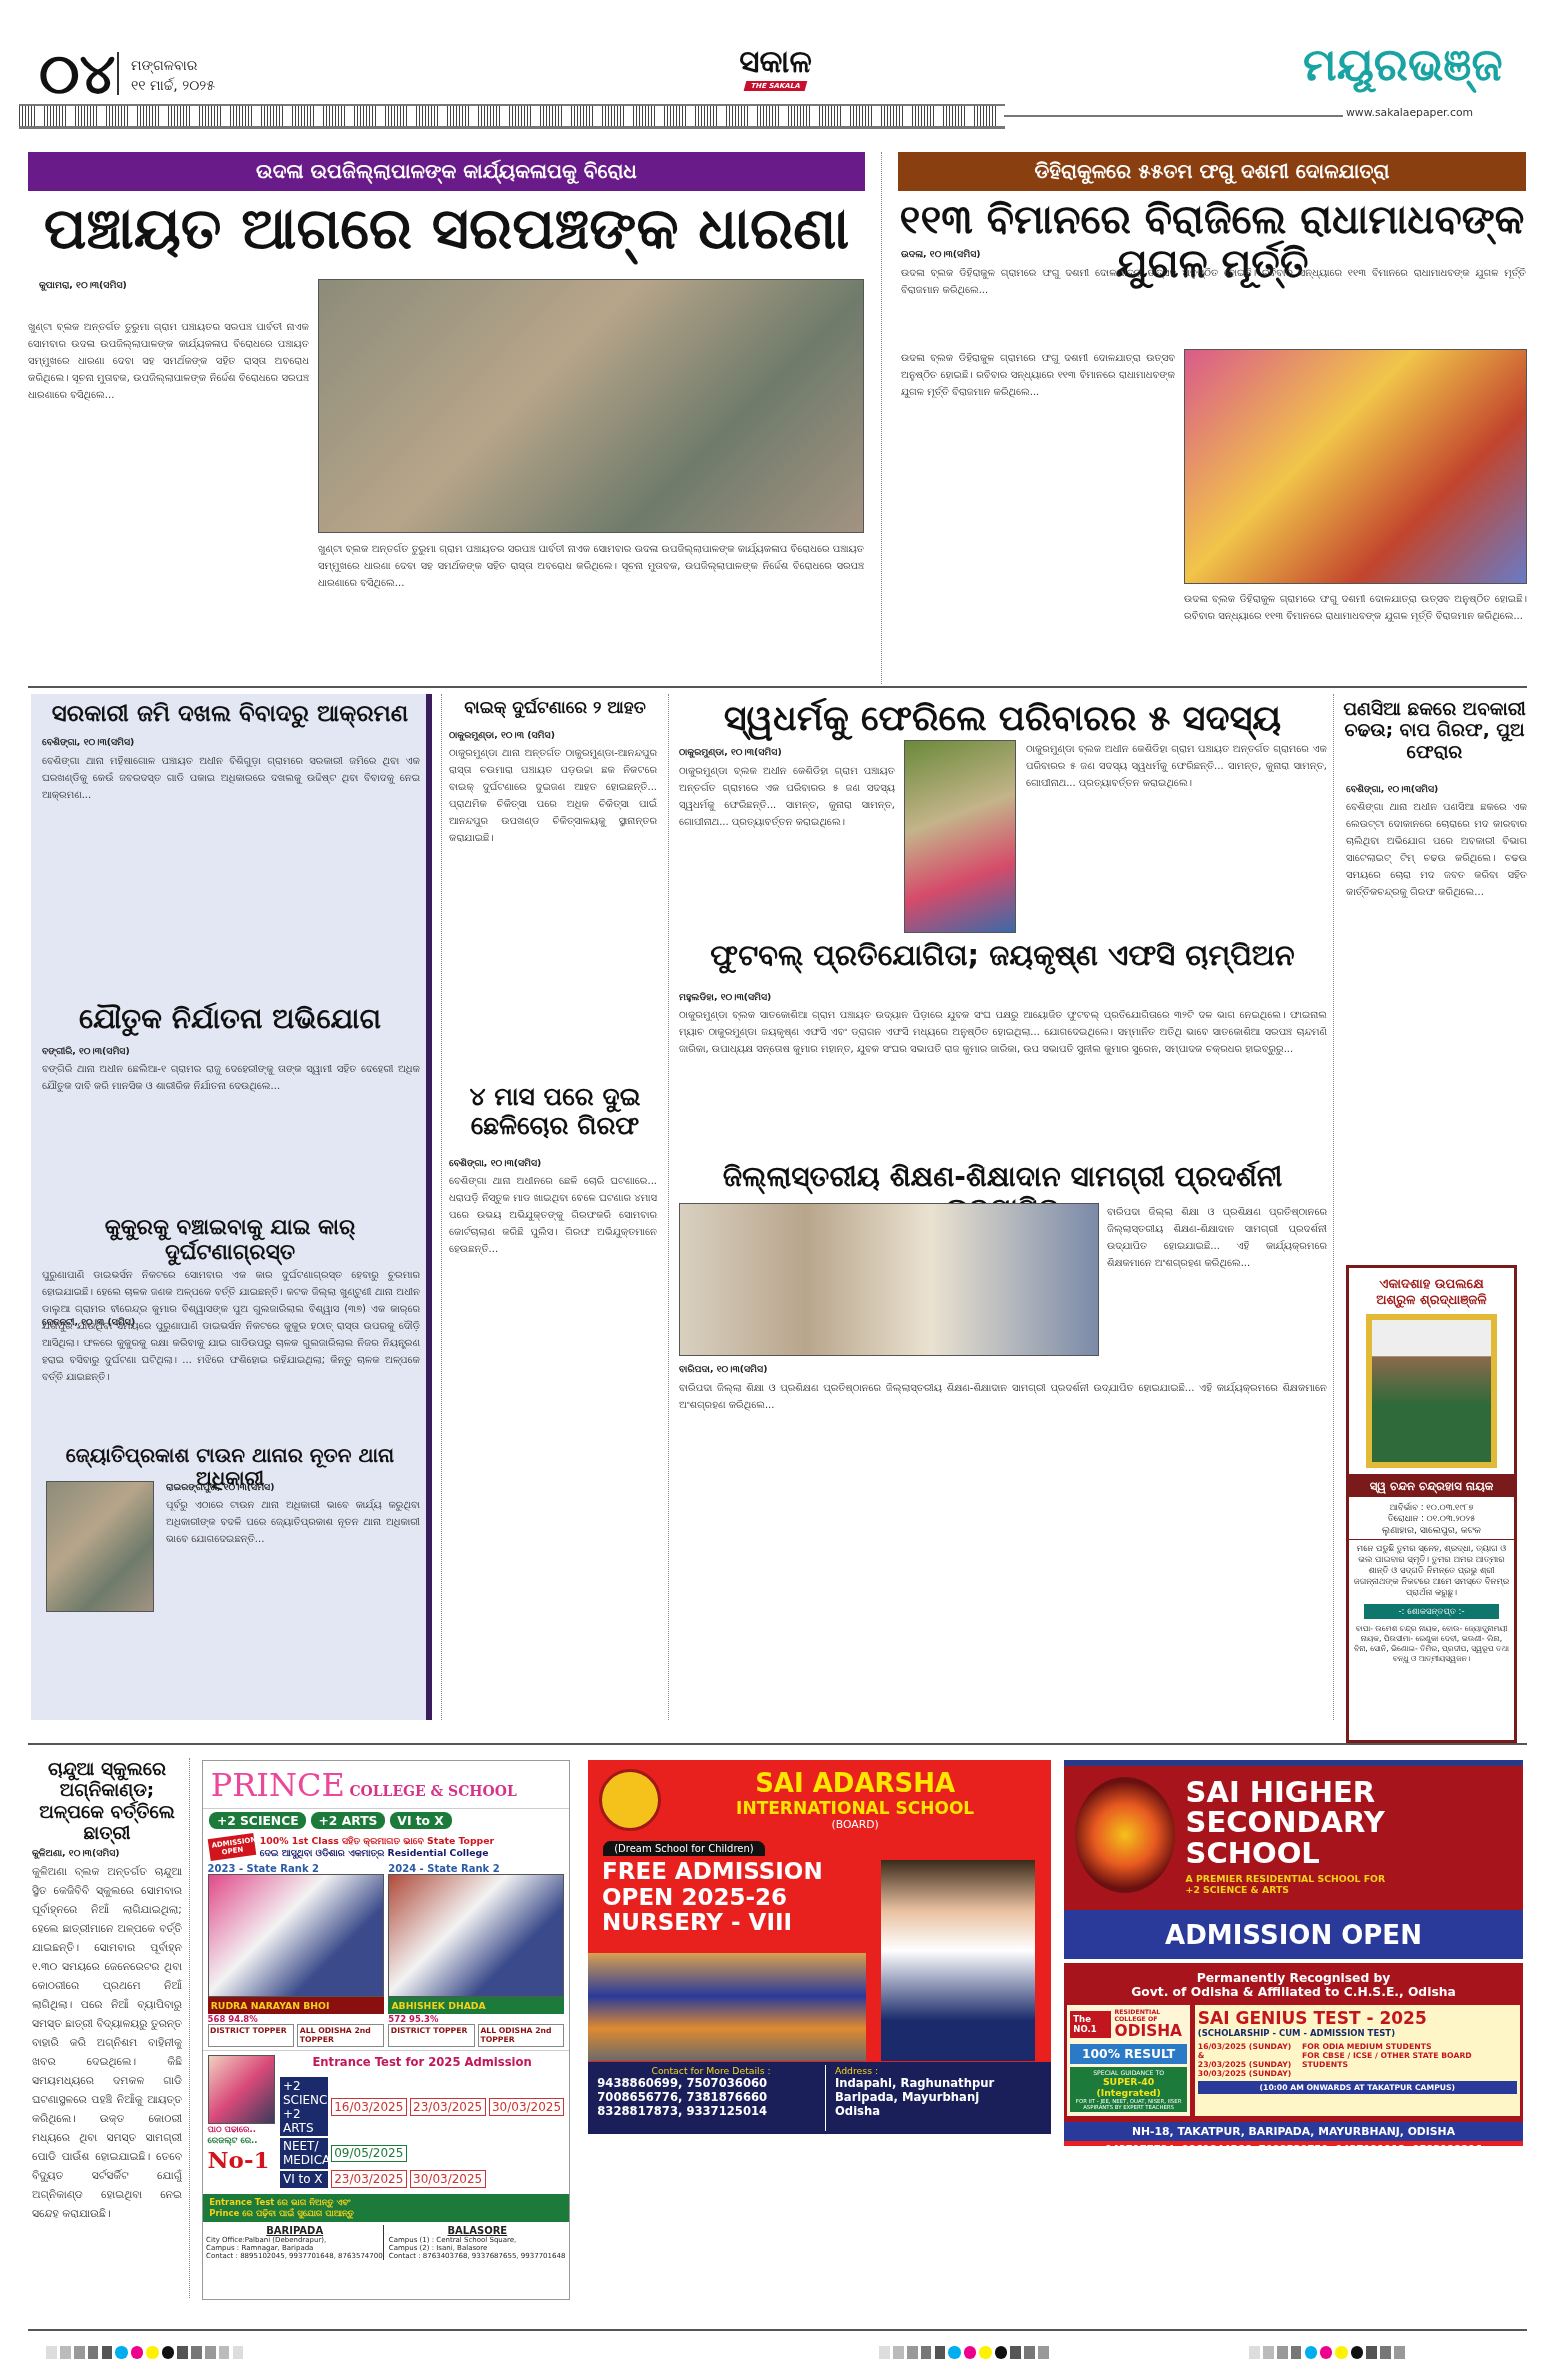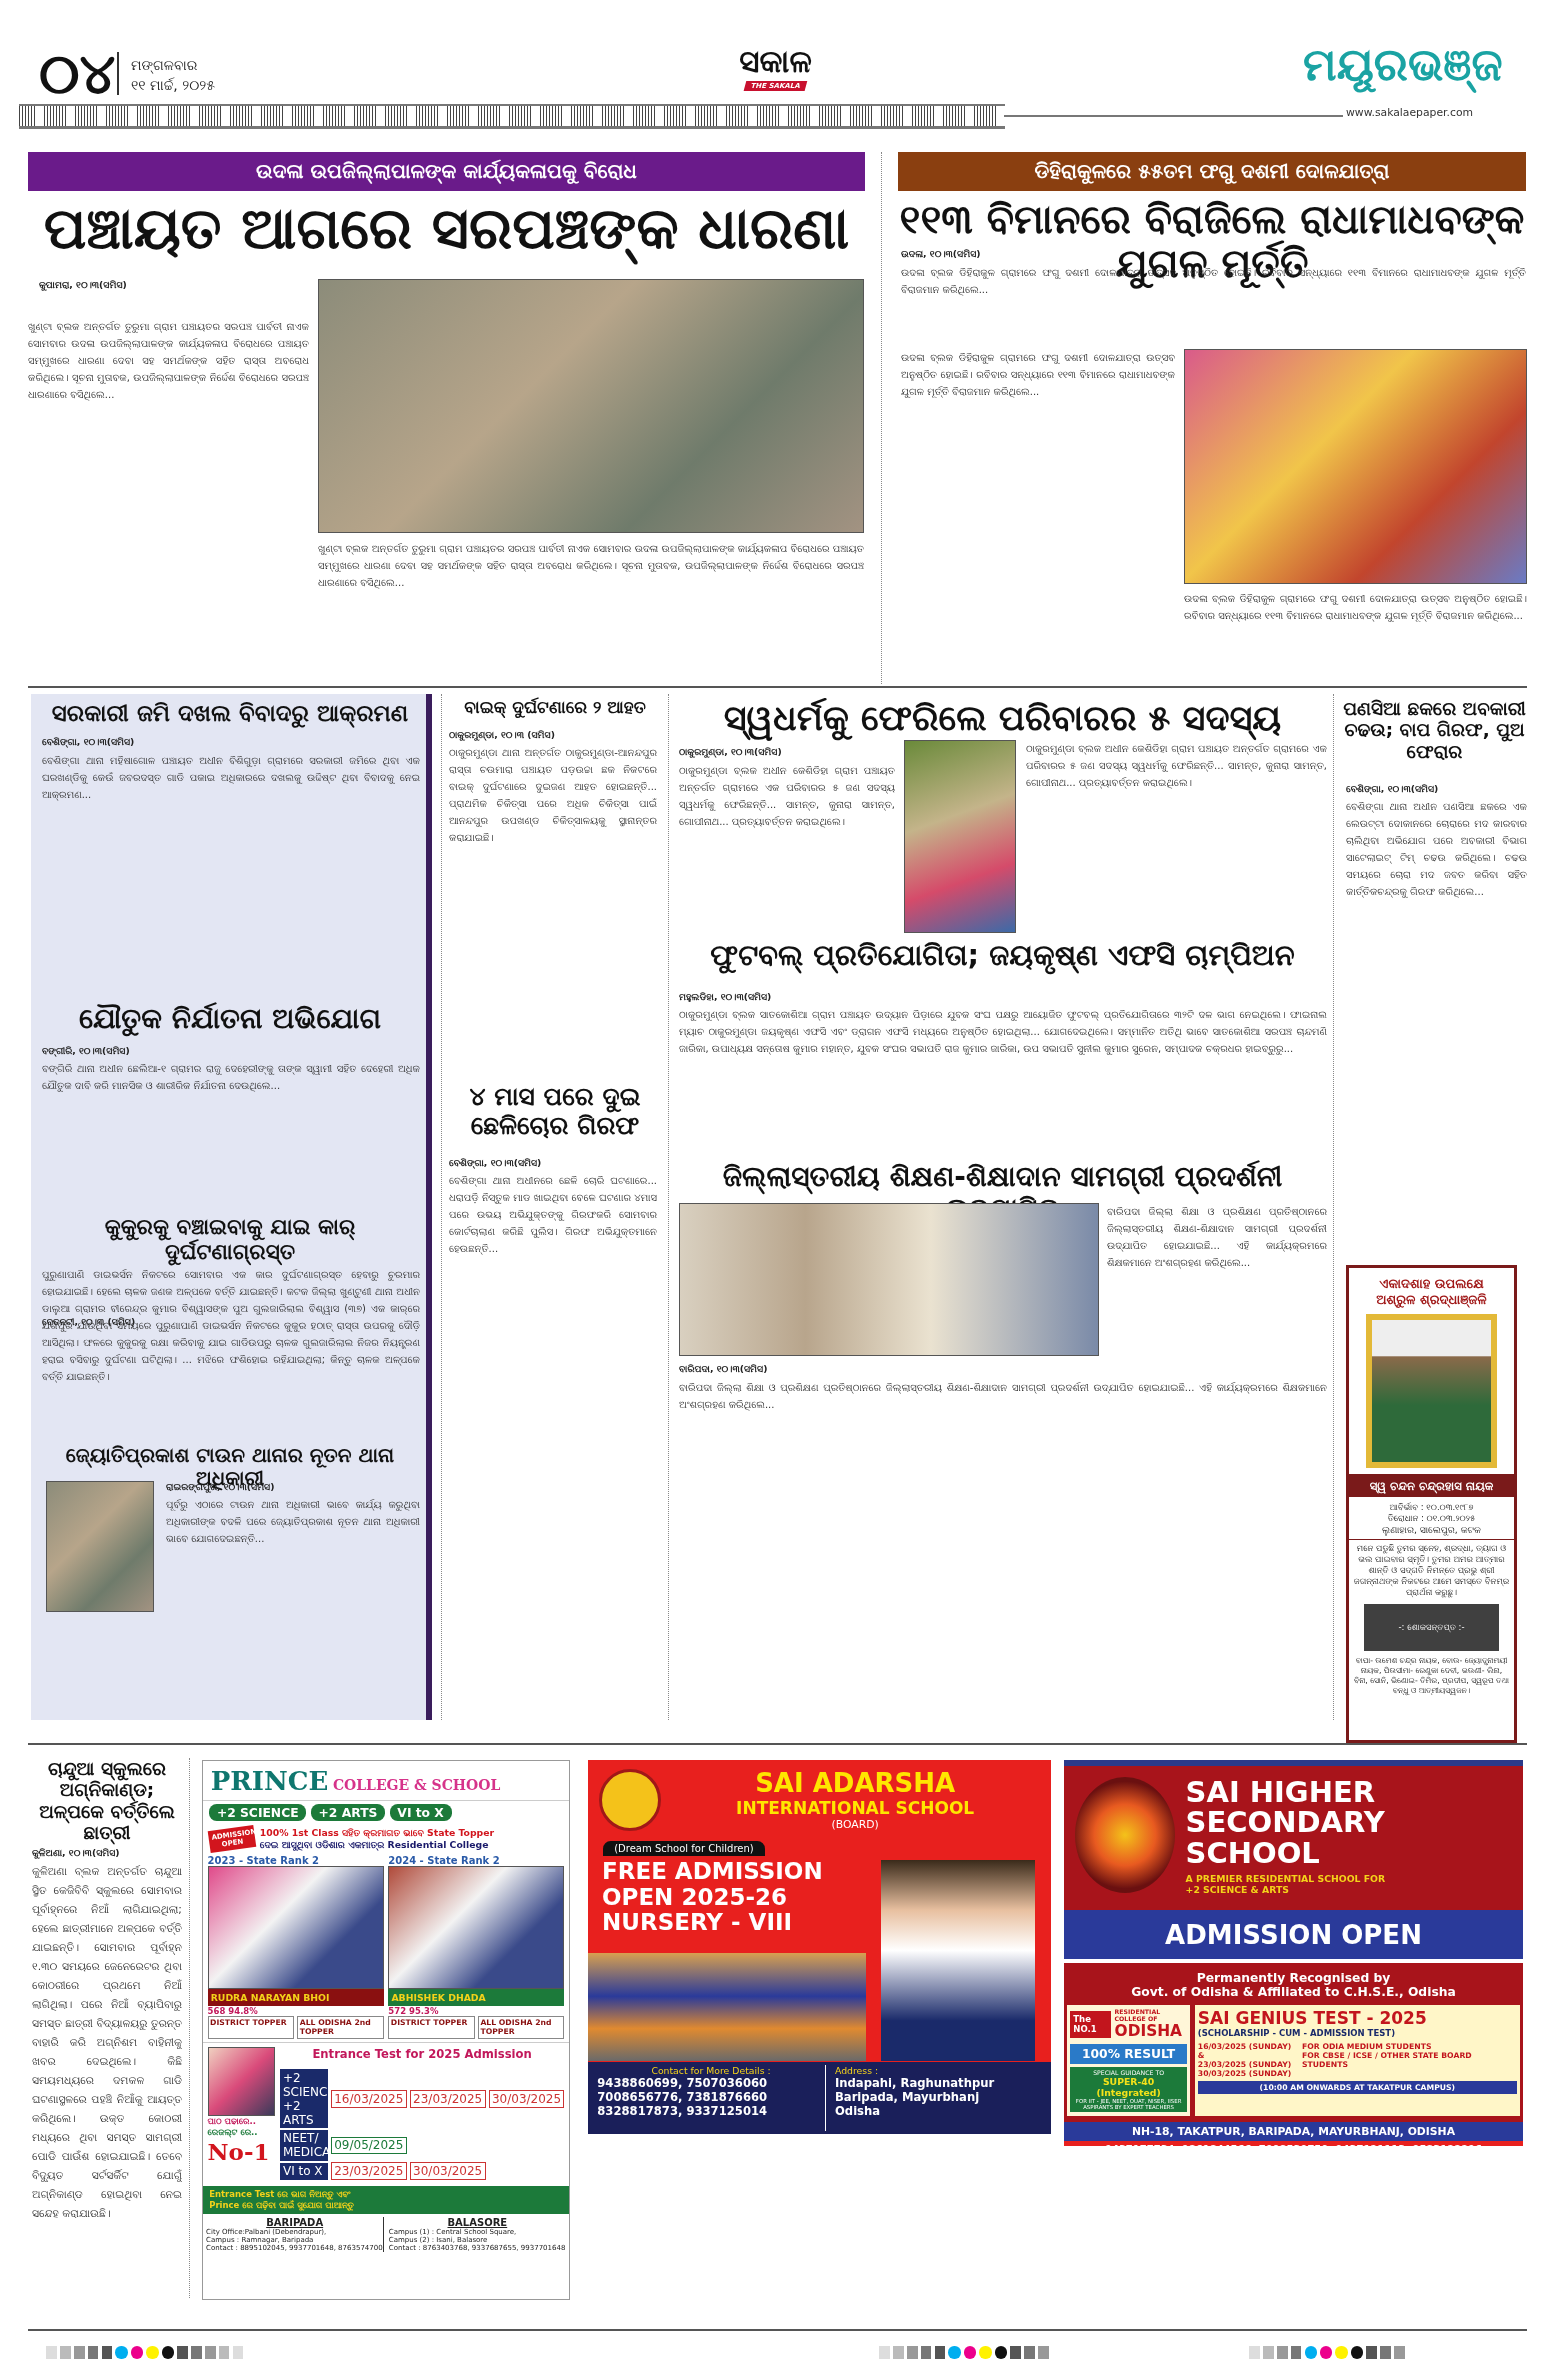--- a/index.html
+++ b/index.html
@@ -125,34 +125,34 @@
 
 <div class="abs obit">
   <div style="color:#a01818;font-weight:bold;font-size:13px;margin-top:7.7px">ଏକାଦଶାହ ଉପଲକ୍ଷେ</div>
   <div style="color:#a01818;font-weight:bold;font-size:13px">ଅଶ୍ରୁଳ ଶ୍ରଦ୍ଧାଞ୍ଜଳି</div>
   <div class="photo" style="margin:6.2px auto;width:131px;height:154px;border:6.2px solid #e3b938;background:linear-gradient(180deg,#eee 0,#eee 25%,#8a6a4a 26%,#2e6a3a 60%)"></div>
   <div style="background:#7a1a1a;color:#fff;font-weight:bold;font-size:11.6px;padding:4.6px 1.5px">ସ୍ୱ ଚନ୍ଦନ ଚନ୍ଦ୍ରହାସ ନାୟକ</div>
   <div style="font-size:8.5px;margin-top:4.6px">ଆବିର୍ଭାବ : ୧୦.୦୩.୧୯୮୭</div>
   <div style="font-size:8.5px">ତିରୋଧାନ : ୦୧.୦୩.୨୦୨୫</div>
   <div style="font-size:9.3px;font-weight:normal">ଲୁଣାହାର, ସାଲେପୁର, କଟକ</div>
   <div style="font-size:8.5px;padding:3.1px 4.6px;border-top:0.8px solid #7a1a1a;margin-top:3.1px">ମନେ ପଡୁଛି ତୁମର ସ୍ନେହ, ଶ୍ରଦ୍ଧା, ତ୍ୟାଗ ଓ ଭଲ ପାଇବାର ସ୍ମୃତି। ତୁମର ଅମର ଆତ୍ମାର ଶାନ୍ତି ଓ ସଦ୍‌ଗତି ନିମନ୍ତେ ପ୍ରଭୁ ଶ୍ରୀ ଜଗନ୍ନାଥଙ୍କ ନିକଟରେ ଆମେ ସମସ୍ତେ ବିନମ୍ର ପ୍ରାର୍ଥନା କରୁଛୁ।</div>
-  <div style="background:#404040;color:#fff;font-size:8.5px;margin:3.1px 15.4px;padding:18px">-: ଶୋକସନ୍ତପ୍ତ :-</div>
+  <div style="background:#0f766e;color:#fff;font-size:8.5px;margin:3.1px 15.4px;padding:2px">-: ଶୋକସନ୍ତପ୍ତ :-</div>
   <div style="font-size:7.7px;padding:1.5px 4.6px">ବାପା- ଉମେଶ ଚନ୍ଦ୍ର ନାୟକ, ବୋଉ- ଜ୍ୟୋତ୍ସ୍ନାମୟୀ ନାୟକ, ପିଉସୀମା- ରେଣୁକା ଦେବୀ, ଭଉଣୀ- ଲିନା, ବିନା, ସୋନି, ଭିଣୋଇ- ତିମିର, ପ୍ରଦୀପ, ସ୍ୱରୂପ ତଥା ବନ୍ଧୁ ଓ ଆତ୍ମୀୟସ୍ୱଜନ।</div>
 </div>
 
 <div class="abs hrule" style="left:28px;top:1743px;width:1499px"></div>
 
 <div class="abs sec-head" style="left:28px;top:1758px;width:158px;font-size:18.5px">ଚାନ୍ଦୁଆ ସ୍କୁଲରେ ଅଗ୍ନିକାଣ୍ଡ; ଅଳ୍ପକେ ବର୍ତ୍ତିଲେ ଛାତ୍ରୀ</div>
 <div class="abs" style="left:32px;top:1847px;font-size:9.3px;font-weight:bold">କୁଳିଅଣା, ୧୦।୩(ସମିସ)</div>
 <div class="abs text-block" style="left:32px;top:1862px;width:150px;height:432px;font-size:10.8px;line-height:19px">କୁଳିଅଣା ବ୍ଲକ ଅନ୍ତର୍ଗତ ଚାନ୍ଦୁଆ ସ୍ଥିତ କେଜିବିବି ସ୍କୁଲରେ ସୋମବାର ପୂର୍ବାହ୍ନରେ ନିଆଁ ଲାଗିଯାଇଥିଲା; ହେଲେ ଛାତ୍ରୀମାନେ ଅଳ୍ପକେ ବର୍ତ୍ତି ଯାଇଛନ୍ତି। ସୋମବାର ପୂର୍ବାହ୍ନ ୧.୩୦ ସମୟରେ ଜେନେରେଟର ଥିବା କୋଠରୀରେ ପ୍ରଥମେ ନିଆଁ ଲାଗିଥିଲା। ପରେ ନିଆଁ ବ୍ୟାପିବାରୁ ସମସ୍ତ ଛାତ୍ରୀ ବିଦ୍ୟାଳୟରୁ ତୁରନ୍ତ ବାହାରି କରି ଅଗ୍ନିଶମ ବାହିନୀକୁ ଖବର ଦେଇଥିଲେ। କିଛି ସମୟମଧ୍ୟରେ ଦମକଳ ଗାଡି ଘଟଣାସ୍ଥଳରେ ପହଞ୍ଚି ନିଆଁକୁ ଆୟତ୍ତ କରିଥିଲେ। ଉକ୍ତ କୋଠରୀ ମଧ୍ୟରେ ଥିବା ସମସ୍ତ ସାମଗ୍ରୀ ପୋଡି ପାଉଁଶ ହୋଇଯାଇଛି। ତେବେ ବିଦ୍ୟୁତ ସର୍ଟସର୍କିଟ ଯୋଗୁଁ ଅଗ୍ନିକାଣ୍ଡ ହୋଇଥିବା ନେଇ ସନ୍ଦେହ କରାଯାଉଛି।</div>
 <div class="abs vdash" style="left:189px;top:1758px;height:540px"></div>
 
 <div class="abs ad prince" style="height:540px">
   <div style="padding:4.6px 7.7px;display:flex;align-items:baseline;gap:4.6px;border-bottom:0.8px solid #ccc">
-    <span style="color:#0f766e;font-weight:bold;font-size:26px;font-family:'DejaVu Serif',serif">PRINCE</span>
+    <span style="color:#ec4899;font-weight:normal;font-size:32px;font-family:'DejaVu Serif',serif">PRINCE</span>
     <span style="color:#d6338a;font-weight:bold;font-size:14px;font-family:'DejaVu Serif',serif">COLLEGE &amp; SCHOOL</span>
   </div>
   <div style="display:flex;gap:4.6px;padding:3.1px 6.2px">
     <span style="background:#1c7a3a;color:#fff;font-weight:bold;font-size:12.3px;padding:1.5px 7.7px;border-radius:7.7px">+2 SCIENCE</span>
     <span style="background:#1c7a3a;color:#fff;font-weight:bold;font-size:12.3px;padding:1.5px 7.7px;border-radius:7.7px">+2 ARTS</span>
     <span style="background:#1c7a3a;color:#fff;font-weight:bold;font-size:12.3px;padding:1.5px 7.7px;border-radius:7.7px">VI to X</span>
   </div>
   <div style="display:flex;padding:3.1px 6.2px;gap:4.6px;align-items:center">
     <span style="background:#d2151d;color:#fff;font-size:7px;font-weight:bold;padding:3.1px;transform:rotate(-8deg);width:46px;text-align:center">ADMISSION OPEN</span>
     <div>

